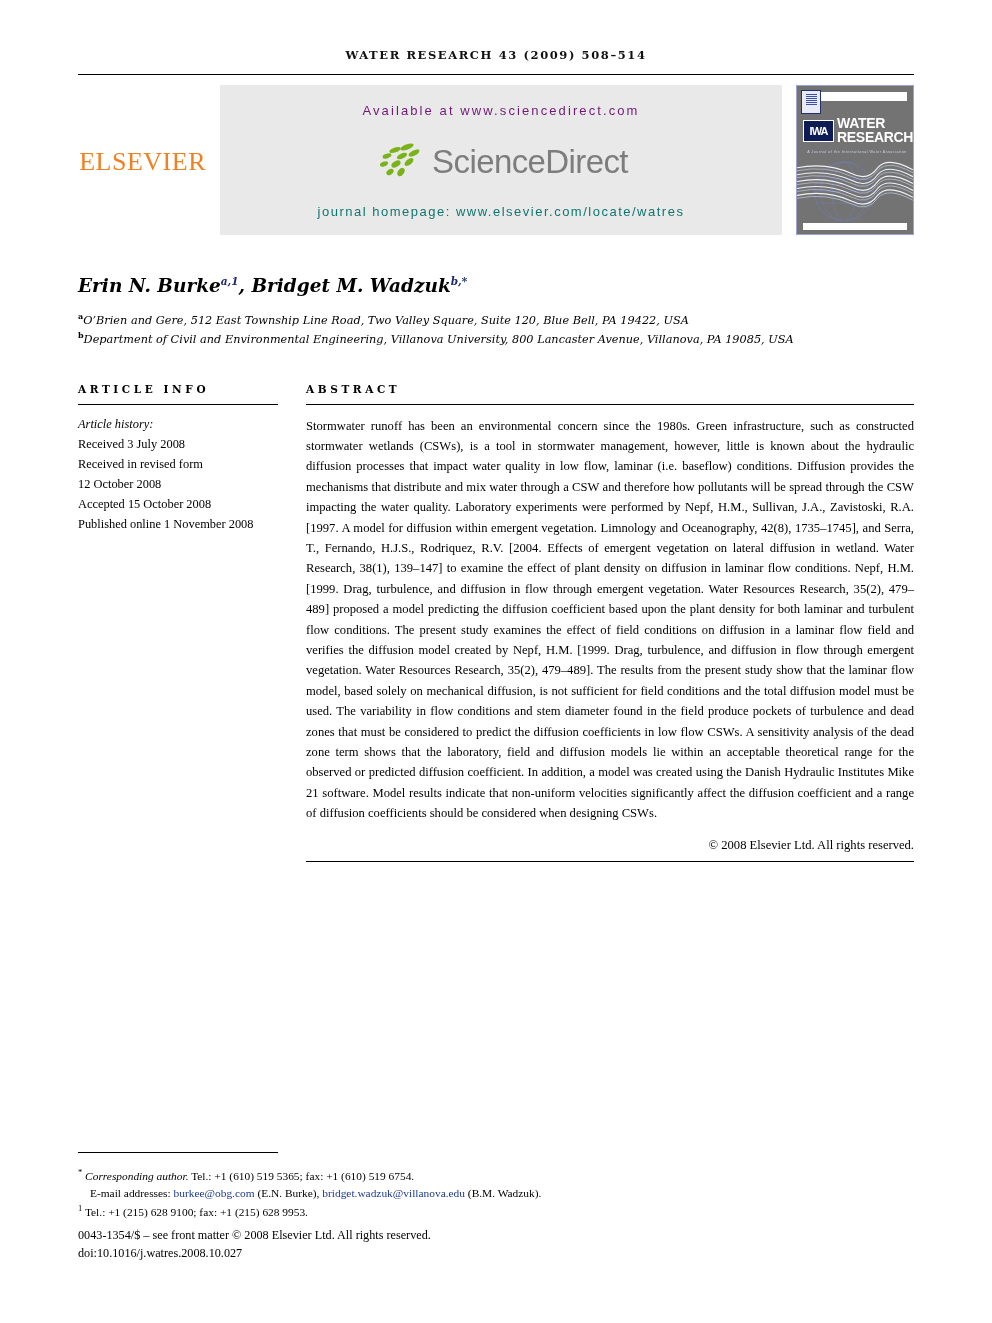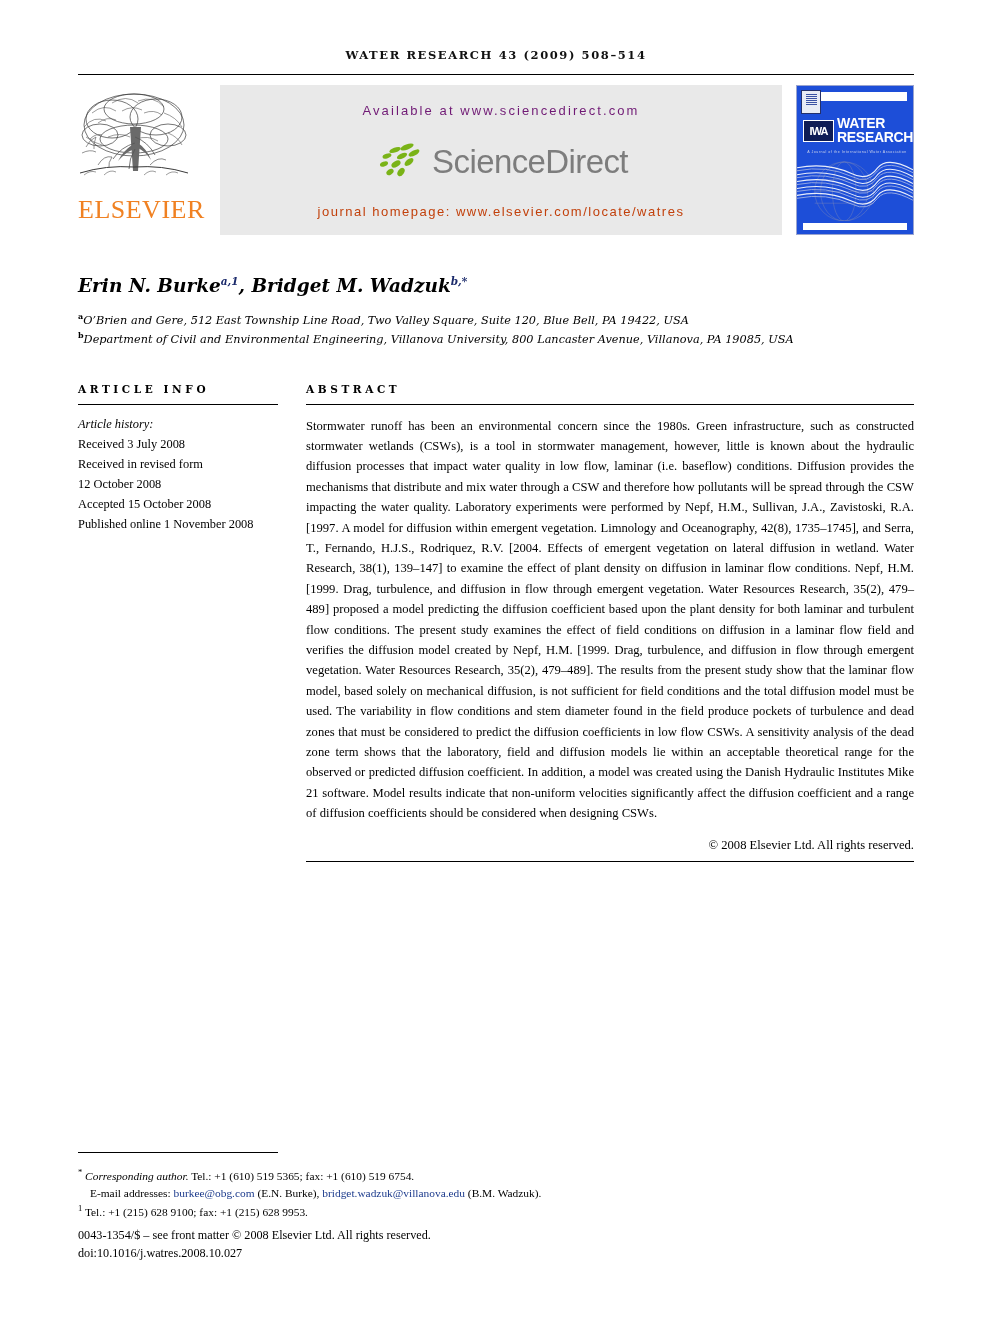--- a/index.html
+++ b/index.html
@@ -37,22 +37,22 @@
     display: flex;
     align-items: stretch;
     margin: 10px 78px 0 78px;
     height: 150px;
   }
 
   .elsevier-logo {
     width: 128px;
     flex: 0 0 128px;
     display: flex;
-    flex-direction: column;
-    align-items: flex-start;
+    flex-direction: row;
+    align-items: center;
     justify-content: flex-start;
     padding-top: 2px;
   }
   .tree-svg { display: block; }
   .elsevier-word {
     font-family: "Liberation Serif", serif;
     color: #f08122;
     font-size: 26px;
     letter-spacing: 0.5px;
     line-height: 1;
@@ -80,27 +80,27 @@
     font-family: "Liberation Sans", sans-serif;
     font-size: 33px;
     color: #7d7d7d;
     letter-spacing: -0.6px;
     line-height: 1;
   }
   .sd-home {
     font-family: "Liberation Sans", sans-serif;
     font-size: 13px;
     letter-spacing: 1.5px;
-    color: #c2410c;
+    color: #0f766e;
   }
 
   .journal-cover {
     width: 118px;
     flex: 0 0 118px;
-    background: #1d4ed8;
+    background: #737373;
     border: 1px solid #9aa4cf;
     position: relative;
     overflow: hidden;
   }
   .cover-topbar {
     position: absolute; top: 6px; left: 6px; right: 6px; height: 9px;
     background: #ffffff;
   }
   .cover-elsbox {
     position: absolute; top: 4px; left: 4px; width: 20px; height: 24px;

